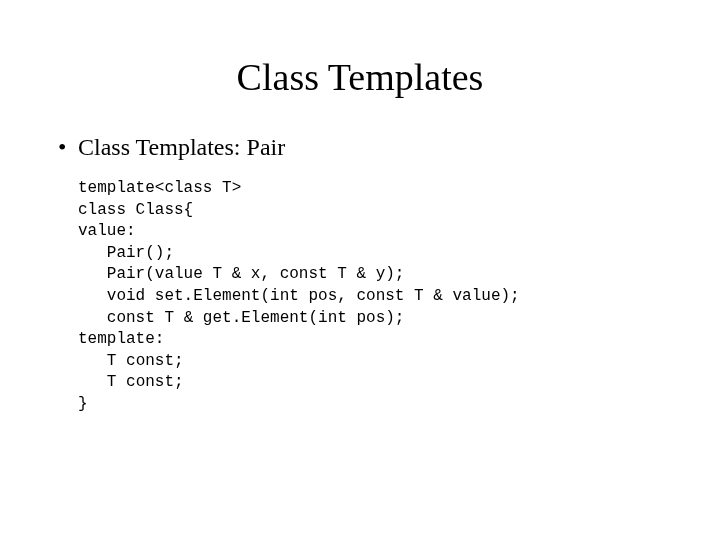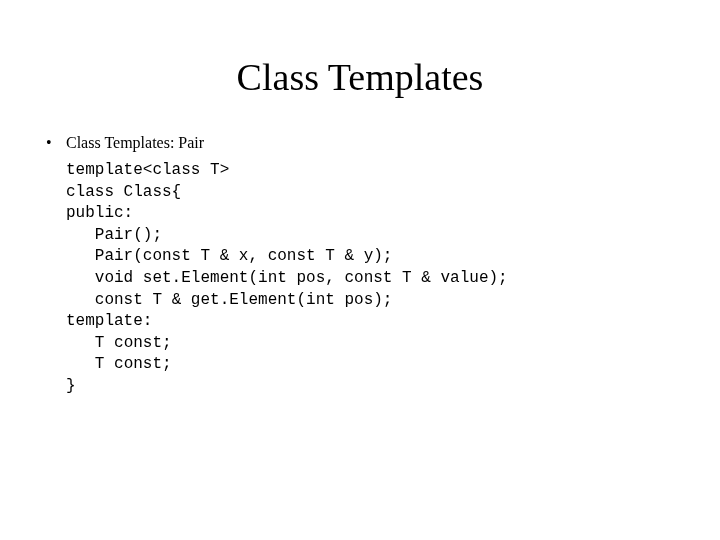--- a/index.html
+++ b/index.html
@@ -10,33 +10,33 @@
       background: #ffffff;
       font-family: "Times New Roman", Times, serif;
       color: #000000;
       overflow: hidden;
     }
     .slide {
       width: 720px;
       height: 540px;
       position: relative;
       box-sizing: border-box;
-      padding: 40px 36px;
+      padding: 40px 48px;
     }
     .title {
       font-size: 38px;
       text-align: center;
       margin-top: 15px;
       margin-bottom: 35px;
       font-weight: normal;
     }
     .bullet-row {
-      font-size: 16px;
+      font-size: 24px;
       margin-left: 10px;
-      margin-bottom: 8px;
+      margin-bottom: 17px;
     }
     .bullet-dot {
       display: inline-block;
       width: 20px;
     }
     .code-block {
       font-family: "Courier New", Courier, monospace;
       font-size: 16px;
       line-height: 1.35;
       white-space: pre;
@@ -49,22 +49,22 @@
 </head>
 <body>
 
 <div class="slide">
   <div class="title">Class Templates</div>
   <div class="bullet-row">
     <span class="bullet-dot">•</span><span>Class Templates: Pair</span>
   </div>
   <div class="code-block"><span class="bold">template&lt;class T&gt;</span>
 <span>class Class{</span>
-<span>public:</span>
+<span>value:</span>
 <span>   Pair();</span>
-<span>   Pair(const </span><span class="bold">T</span><span> &amp; x, const </span><span class="bold">T</span><span> &amp; y);</span>
+<span>   Pair(value </span><span class="bold">T</span><span> &amp; x, const </span><span class="bold">T</span><span> &amp; y);</span>
 <span>   void set.Element(int pos, const </span><span class="bold">T</span><span> &amp; value);</span>
 <span>   const </span><span class="bold">T</span><span> &amp; get.Element(int pos);</span>
 <span>template:</span>
 <span>   </span><span class="bold">T</span><span> const;</span>
 <span>   </span><span class="bold">T</span><span> const;</span>
 <span>}</span></div>
 </div>
 
 </body></html>

